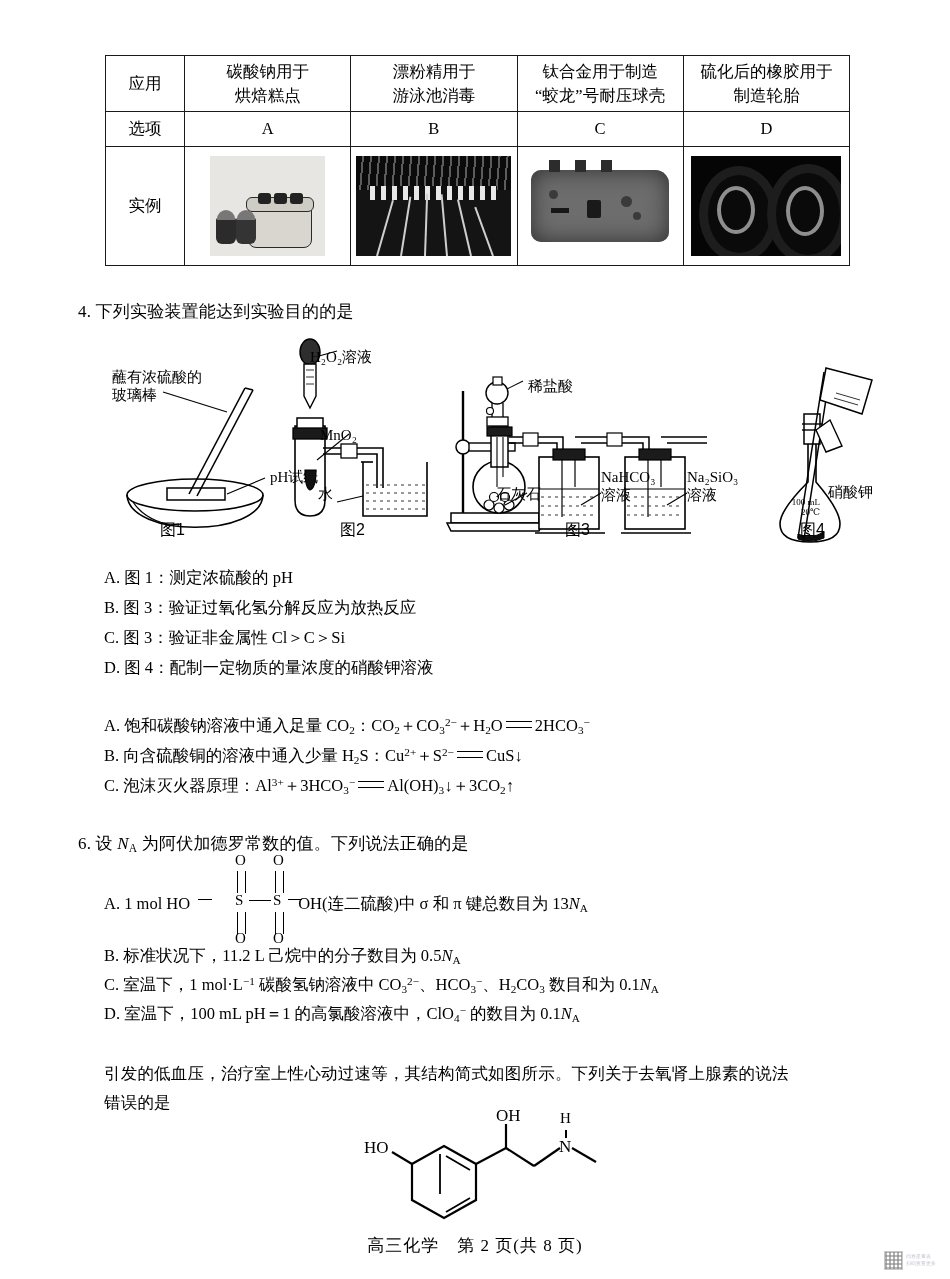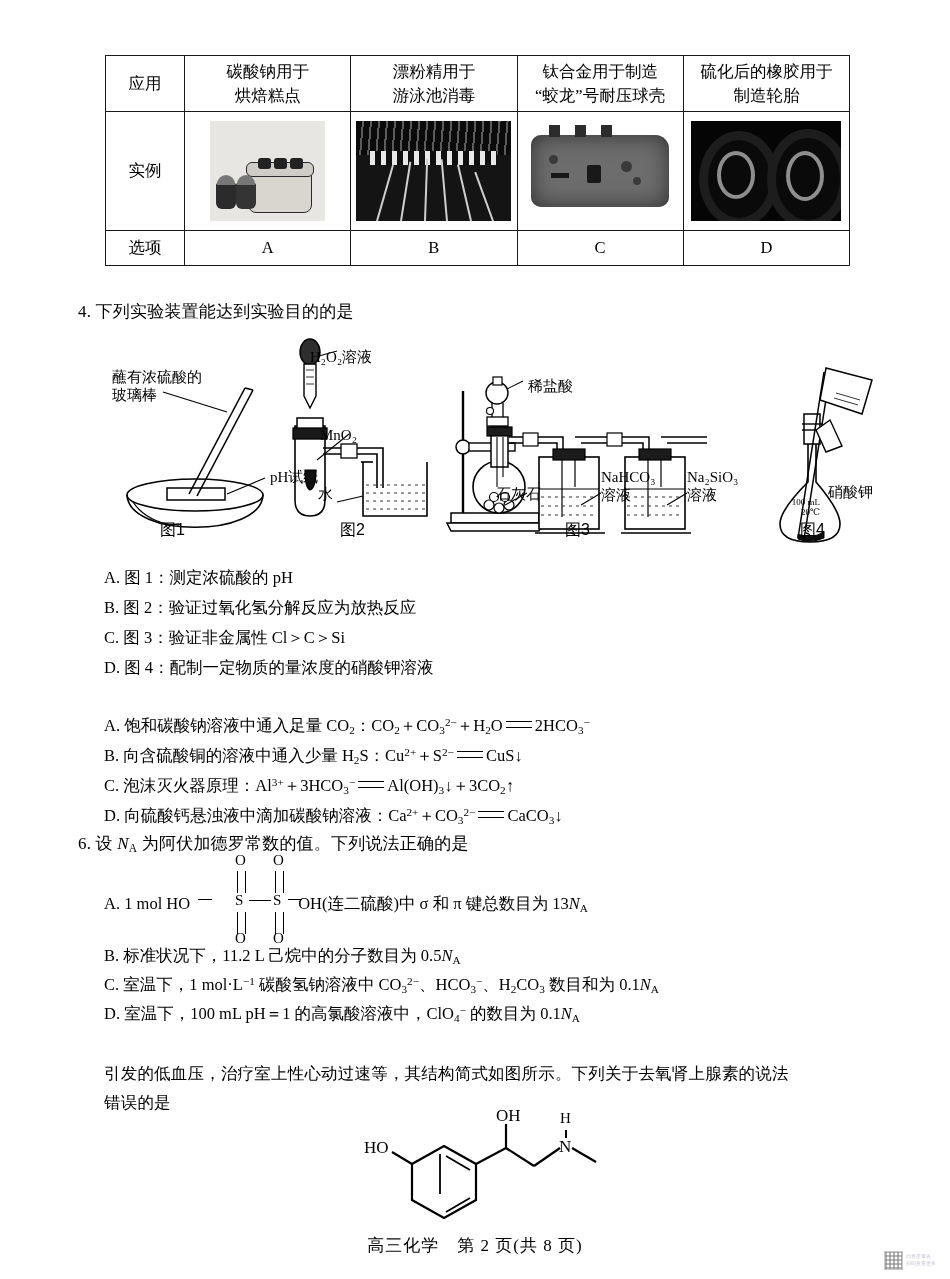--- a/index.html
+++ b/index.html
@@ -110,20 +110,28 @@
           <div>游泳池消毒</div>
         </td>
         <td class="hdr-cell">
           <div>钛合金用于制造</div>
           <div>“蛟龙”号耐压球壳</div>
         </td>
         <td class="hdr-cell">
           <div>硫化后的橡胶用于</div>
           <div>制造轮胎</div>
         </td>
+      </tr>
+
+      <tr>
+        <td class="rowlab">选项</td>
+        <td class="opt-cell">A</td>
+        <td class="opt-cell">B</td>
+        <td class="opt-cell">C</td>
+        <td class="opt-cell">D</td>
       </tr>
 
       <tr>
         <td class="rowlab">实例</td>
         <td class="img-cell">
           <div class="photo ph-cake">
             <div class="cake-base"></div>
                 <div class="cake-top"></div>
             <div class="cake-berry" style="left:48px"></div>
             <div class="cake-berry" style="left:64px"></div>
@@ -160,28 +168,20 @@
           </div>
         </td>
         <td class="img-cell">
           <div class="photo ph-tire">
             <div class="tire-o" style="left:8px;top:10px;width:62px;height:78px"></div>
             <div class="tire-i" style="left:26px;top:30px;width:30px;height:40px"></div>
             <div class="tire-o" style="left:76px;top:8px;width:64px;height:82px"></div>
             <div class="tire-i" style="left:95px;top:30px;width:30px;height:42px"></div>
           </div>
         </td>
-      </tr>
-
-      <tr>
-        <td class="rowlab">选项</td>
-        <td class="opt-cell">A</td>
-        <td class="opt-cell">B</td>
-        <td class="opt-cell">C</td>
-        <td class="opt-cell">D</td>
       </tr>
     </tbody>
       </table>
   </div>
 
   <div class="qnum" style="left:78px;top:300px">4. 下列实验装置能达到实验目的的是</div>
 
   <div class="figs">
 
     <svg width="220" height="200" style="position:absolute;left:105px;top:30px">
@@ -336,40 +336,37 @@
     </svg>
     <div class="lbl" style="left:786px;top:178px;font-size:9px;line-height:1.1;text-align:right;width:34px">
       <div>100 mL</div>
       <div>20℃</div>
     </div>
     <div class="lbl" style="left:828px;top:163px">硝酸钾</div>
     <div class="figcap" style="left:800px;top:200px">图4</div>
   </div>
 
   <div class="opt" style="left:104px;top:567px">A. 图 1：测定浓硫酸的 pH</div>
-  <div class="opt" style="left:104px;top:597px">B. 图 2：验证过氧化氢分解反应为放热反应</div>
+  <div class="opt" style="left:104px;top:597px">B. 图 3：验证过氧化氢分解反应为放热反应</div>
   <div class="opt" style="left:104px;top:627px">C. 图 3：验证非金属性 Cl＞C＞Si</div>
   <div class="opt" style="left:104px;top:657px">D. 图 4：配制一定物质的量浓度的硝酸钾溶液</div>
 
 
   <div class="opt" style="left:104px;top:715px">
     <span>A. 饱和碳酸钠溶液中通入足量 CO</span><sub>2</sub><span>：CO</span><sub>2</sub><span>＋CO</span><sub>3</sub><sup>2−</sup><span>＋H</span><sub>2</sub>O<span class="eqline"></span><span>2HCO</span><sub>3</sub><sup>−</sup>
   </div>
 
   <div class="opt" style="left:104px;top:745px">
     <span>B. 向含硫酸铜的溶液中通入少量 H</span><sub>2</sub><span>S：Cu</span><sup>2+</sup><span>＋S</span><sup>2−</sup><span class="eqline"></span><span>CuS↓</span>
   </div>
 
   <div class="opt" style="left:104px;top:775px">
     <span>C. 泡沫灭火器原理：Al</span><sup>3+</sup><span>＋3HCO</span><sub>3</sub><sup>−</sup><span class="eqline"></span><span>Al(OH)</span><sub>3</sub><span>↓＋3CO</span><sub>2</sub><span>↑</span>
   </div>
 
-  <div class="opt" style="left:104px;top:805px">
-    <span>D. 向硫酸钙悬浊液中滴加碳酸钠溶液：Ca</span><sup>2+</sup><span>＋CO</span><sub>3</sub><sup>2−</sup><span class="eqline"></span><span>CaCO</span><sub>3</sub><span>↓</span>
-  </div>
 
   <div class="qnum" style="left:78px;top:832px">
     <span>6. 设 </span><span class="it">N</span><sub>A</sub><span> 为阿伏加德罗常数的值。下列说法正确的是</span>
   </div>
 
   <div class="struct6">
     <span class="s6atom" style="left:20px;top:0px">O</span>
     <span class="s6atom" style="left:58px;top:0px">O</span>
     <div class="s6dbl" style="left:22px;top:19px;height:22px"></div>
     <div class="s6dbl" style="left:60px;top:19px;height:22px"></div>

